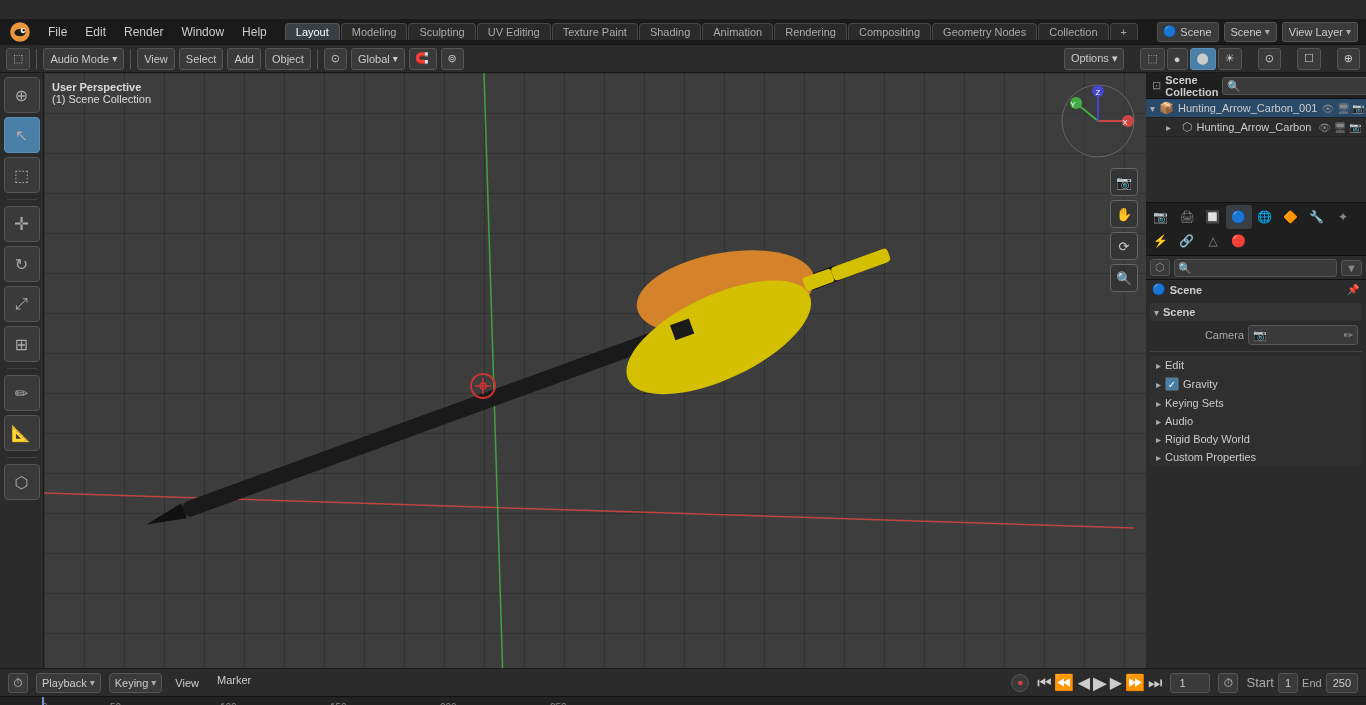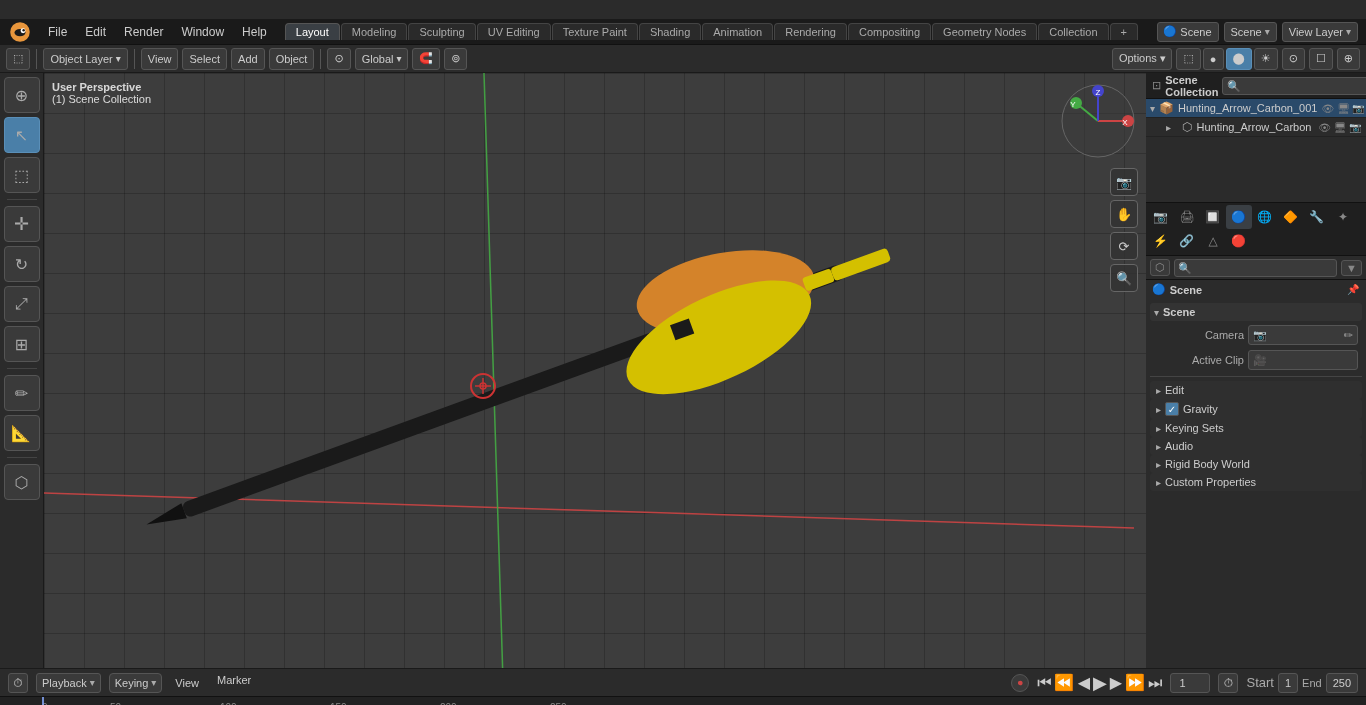--- a/index.html
+++ b/index.html
@@ -27,21 +27,21 @@
 
     
     .editor-toolbar {
       height: 28px; background: #2b2b2b; display: flex; align-items: center; border-bottom: 1px solid #1a1a1a; gap: 4px; padding: 0 6px;
     }
     .toolbar-btn {
       padding: 2px 6px; background: #3a3a3a; border: 1px solid #555; border-radius: 3px; color: #ccc; font-size: 11px; cursor: pointer; height: 22px; display: flex; align-items: center; gap: 3px;
     }
     .toolbar-btn.active { background: #4a7fa8; border-color: #5a8fb8; }
     .toolbar-separator { width: 1px; height: 20px; background: #555; margin: 0 2px; }
-    .toolbar-right { margin-left: auto; display: flex; align-items: center; gap: 4px; }
+    .toolbar-right { margin-left: auto; display: flex; align-items: center; gap: 16px; }
 
     
     .left-toolbar {
       width: 44px; background: #2b2b2b; border-right: 1px solid #1a1a1a; display: flex; flex-direction: column; align-items: center; padding: 4px 0; gap: 4px;
     }
     .left-tool-btn {
       width: 36px; height: 36px; background: #3a3a3a; border: 1px solid #555; border-radius: 4px; display: flex; align-items: center; justify-content: center; cursor: pointer; color: #aaa; font-size: 16px;
     }
     .left-tool-btn.active { background: #4a7fa8; border-color: #5a8fb8; }
     .left-tool-sep { width: 30px; height: 1px; background: #444; margin: 2px 0; }
@@ -171,21 +171,21 @@
     </div>
   </div>
 </div>
 
 <div class="editor-toolbar">
   <div class="toolbar-btn">
     <span>⬚</span>
   </div>
   <div class="toolbar-separator"></div>
   <div class="toolbar-btn">
-    <span>Object Layer</span>
+    <span>Audio Mode</span>
     <span style="font-size:10px;">▾</span>
   </div>
   <div class="toolbar-separator"></div>
   <div class="toolbar-btn">View</div>
   <div class="toolbar-btn">Select</div>
   <div class="toolbar-btn">Add</div>
   <div class="toolbar-btn">Object</div>
   <div class="toolbar-separator"></div>
 
   <div class="toolbar-btn">⊙</div>
@@ -370,26 +370,20 @@
           <div class="prop-row">
             <span class="prop-label">Camera</span>
             <div class="prop-value">
               <span style="font-size:11px;">📷</span>
               <span style="flex:1;font-size:11px;color:#ccc;"></span>
               <span style="font-size:11px;color:#aaa;">✏</span>
             </div>
           </div>
 
 
-          <div class="prop-row">
-            <span class="prop-label">Active Clip</span>
-            <div class="prop-value">
-              <span style="font-size:11px;">🎥</span>
-            </div>
-          </div>
         </div>
 
         <div class="prop-divider"></div>
 
         <div class="collapsible-row">
           <span style="font-size:10px;color:#aaa;margin-right:4px;">▸</span>
           <span class="collapsible-label">Edit</span>
         </div>
 
         <div class="collapsible-row">

